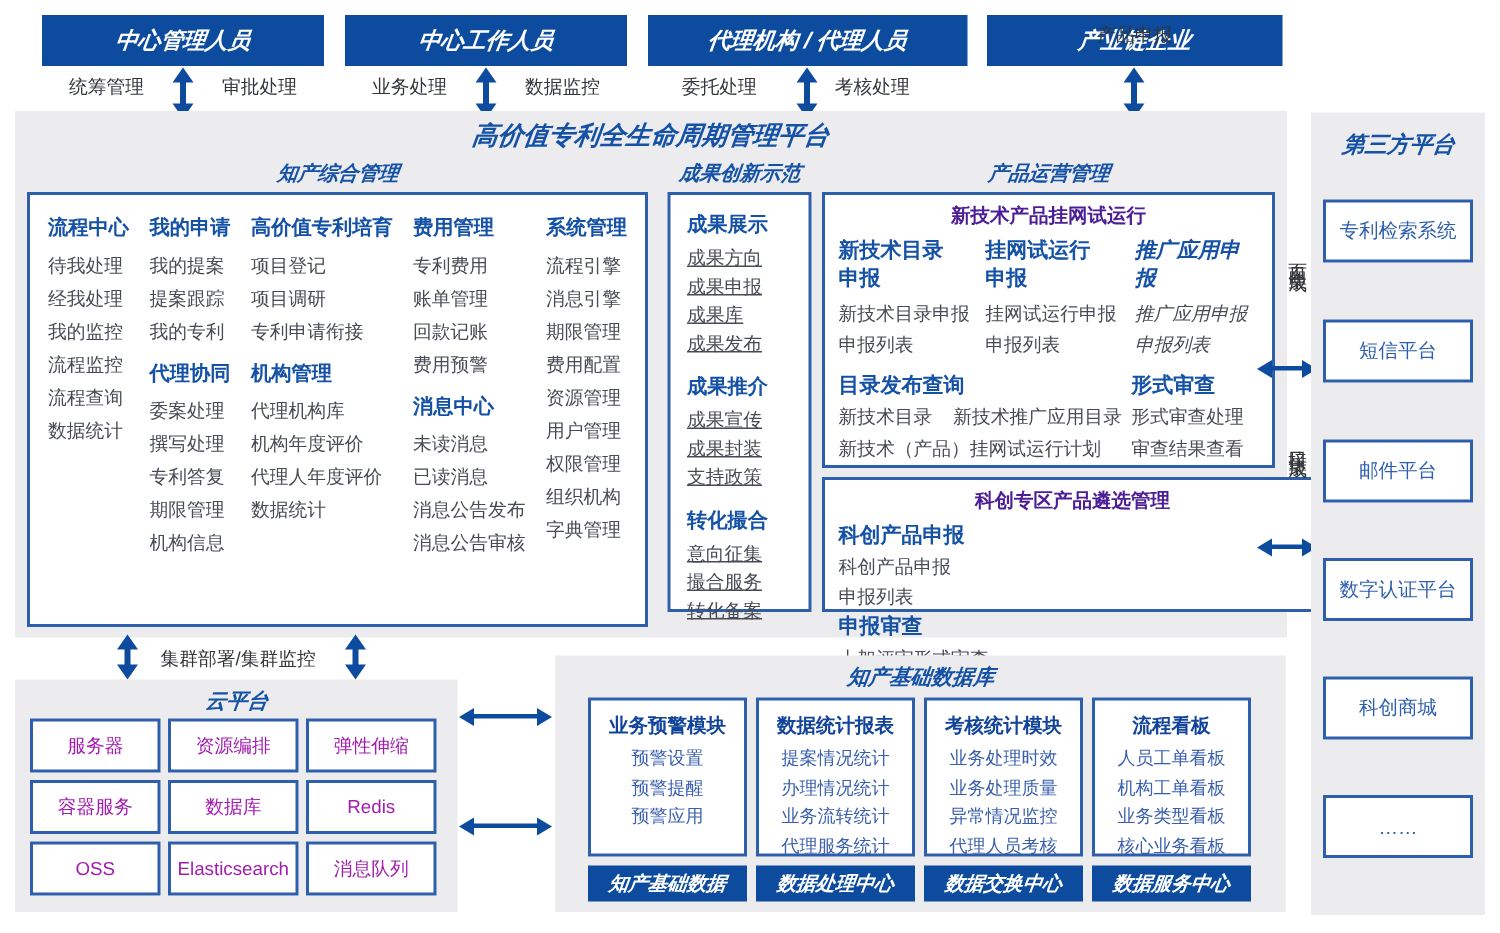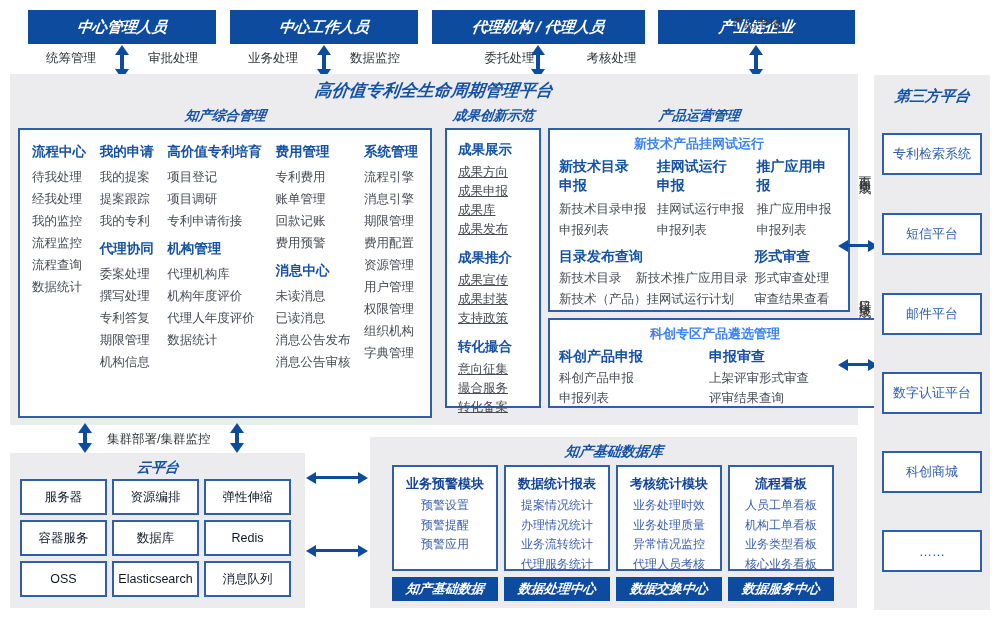--- a/index.html
+++ b/index.html
@@ -29,45 +29,45 @@
   .sec-title{position:absolute;text-align:center;font-size:13.5px;font-weight:bold;color:#1552a6;}
   .wbox{position:absolute;background:#fff;border:2px solid #2e5fad;box-sizing:border-box;}
   .col-h{font-size:13.5px;font-weight:bold;color:#1552a6;line-height:19px;margin:0 0 5px;white-space:pre-line;}
   .col-h.mt{margin-top:7px;}
   .mi{font-size:12.5px;color:#474b54;line-height:22px;white-space:nowrap;}
   .ip-flex{display:flex;justify-content:space-between;padding:12px 12px 0;}
   .inn-box{padding:8px 0 0 11px;}
   .inn-box .mi{line-height:19px;text-decoration:underline;}
   .inn-box .col-h{margin:2px 0 4px;}
   .inn-box .col-h.mt{margin-top:9px;}
-  .sub-title{text-align:center;font-size:13px;font-weight:bold;color:#3b82f6;margin:5px 0 4px;}
+  .sub-title{text-align:center;font-size:13px;font-weight:bold;color:#4c1d95;margin:5px 0 4px;}
   .trial-cols{display:flex;padding:0 9px;}
   .trial-cols .tc{box-sizing:border-box;}
   .trial-cols .mi,.trial-bot .mi{line-height:21px;}
   .trial-cols .col-h{font-size:14px;margin-bottom:4px;}
   .trial-bot{display:flex;padding:6px 9px 0;}
   .trial-bot .col-h{font-size:14px;margin-bottom:2px;}
   .cat-row{display:flex;gap:14px;}
-  .sel-cols{display:flex;padding:0 9px;}
+  .sel-cols{display:flex;padding:0 9px;flex-direction:column;}
   .sel-cols .col-h{font-size:14px;margin-bottom:2px;}
   .sel-cols .mi{line-height:20px;}
   
   .tp-title{position:absolute;top:12px;left:0;width:100%;text-align:center;
             font-size:15px;font-weight:bold;color:#1552a6;}
   .tp-box{position:absolute;left:8px;width:100px;height:42px;background:#fff;border:2px solid #2e5fad;
           box-sizing:border-box;display:flex;align-items:center;justify-content:center;
           font-size:13px;color:#2e5fae;white-space:nowrap;}
   .vtext{position:absolute;writing-mode:vertical-rl;text-orientation:upright;
          font-size:12.5px;color:#333639;letter-spacing:2px;}
   
   .cloud-title,.db-title{position:absolute;top:6px;left:0;width:100%;text-align:center;
             font-size:14px;font-weight:bold;color:#1552a6;}
   .cloud-grid{position:absolute;left:10px;top:26px;width:278px;display:flex;flex-wrap:wrap;gap:5px;}
   .cloud-box{width:87px;height:36px;background:#fff;border:2px solid #2e5fad;box-sizing:border-box;
-             display:flex;align-items:center;justify-content:center;font-size:12.5px;color:#0f172a;}
+             display:flex;align-items:center;justify-content:center;font-size:12.5px;color:#a21caf;}
   .cluster-label{position:absolute;font-size:12.5px;color:#333639;}
   
   .db-mods{position:absolute;left:22px;top:28px;display:flex;gap:6px;}
   .db-mod{width:106px;height:106px;background:#fff;border:2px solid #2e5fad;box-sizing:border-box;text-align:center;}
   .db-mod .col-h{font-size:13px;color:#12449a;margin:7px 0 3px;}
   .db-mod .mi{font-size:12px;color:#3a5fae;line-height:19.5px;}
   .db-foots{position:absolute;left:22px;top:140px;display:flex;gap:6px;}
   .db-foot{width:106px;height:24px;background:#0d4b9e;color:#fff;display:flex;align-items:center;
            justify-content:center;font-size:13px;font-weight:bold;}
 </style>
@@ -90,21 +90,21 @@
     </div>
 
   <div class="user-labels" style="left:28px;width:188px;">
     <span>统筹管理</span>
     <span>审批处理</span>
     </div>
   <div class="user-labels" style="left:230px;width:188px;">
     <span>业务处理</span>
     <span>数据监控</span>
     </div>
-  <div class="user-labels" style="left:454px;width:213px;justify-content:center;">
+  <div class="user-labels" style="left:424px;width:213px;justify-content:center;">
     <span>委托处理</span>
     <span>考核处理</span>
     </div>
   <div class="user-labels" style="left:658px;width:197px;flex-direction:column;">
     <span>产品申报</span>
     <span>应用推广</span>
     </div>
 
   <div class="dbl-v" style="left:120px;top:54px;height:16px;"></div>
   <div class="dbl-v" style="left:322px;top:54px;height:16px;"></div>
@@ -230,21 +230,21 @@
             </div>
         </div>
         <div class="tc" style="width:104px;">
           <div class="col-h">挂网试运行
 申报</div>
           <div>
               <div class="mi">挂网试运行申报</div>
               <div class="mi">申报列表</div>
             </div>
         </div>
-        <div class="tc" style="width:86px;">
+        <div class="tc" style="width:86px;font-style:italic;">
           <div class="col-h">推广应用申报</div>
           <div>
               <div class="mi">推广应用申报</div>
               <div class="mi">申报列表</div>
             </div>
         </div>
       </div>
       <div class="trial-bot">
         <div style="width:198px;">
           <div class="col-h">目录发布查询</div>

